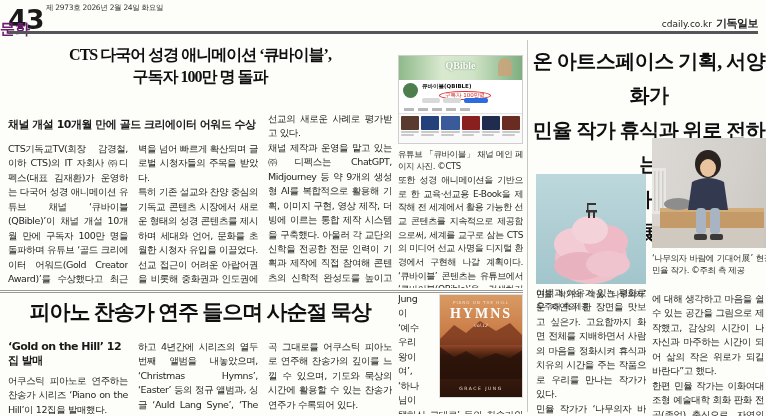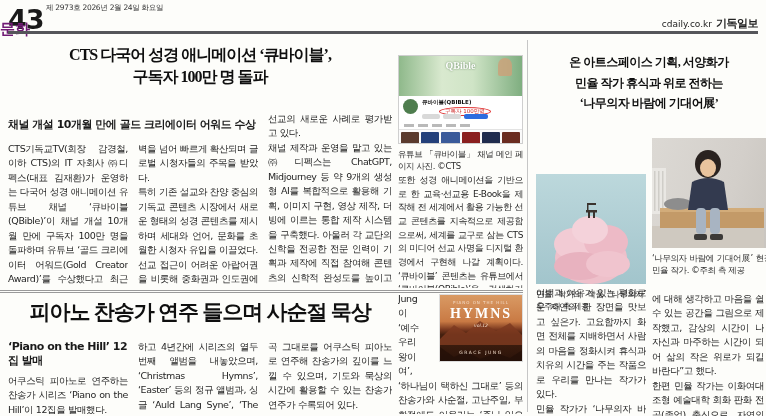--- a/index.html
+++ b/index.html
@@ -23,34 +23,34 @@
 
   
   .v-rule { left:527px; top:40px; bottom:4px; width:1px; background:#c6c6c6; }
   .article-divider { left:0; top:290px; width:523px; height:3px;
     border-top:1px solid #9a9a9a; border-bottom:1px solid #9a9a9a; }
 
   
   .headline { font-family:"Liberation Serif","DejaVu Serif",serif; font-weight:bold; color:#0f0f0f; text-align:center; letter-spacing:-1px; }
   .hl-main { left:0; width:400px; top:44px; font-size:16px; line-height:1.38; }
   .hl-piano { left:0; width:400px; top:298px; font-size:21px; }
-  .hl-right { left:532px; width:234px; top:44px; font-size:12px; line-height:1.72; letter-spacing:-0.5px;margin-top:8px; }
+  .hl-right { left:532px; width:234px; top:44px; font-size:20px; line-height:1.72; letter-spacing:-0.5px; }
   .subhead { font-size:11px; font-weight:bold; color:#1a1a1a; letter-spacing:-0.5px; }
 
   
   .col { position:absolute; overflow:hidden; }
   .coltext {
     font-size:9.5px; line-height:1.52; text-align:justify;
     white-space:pre-line; letter-spacing:-0.4px; color:#252525;
   }
   .caption { font-size:8.5px; line-height:1.45; color:#2b2b2b; letter-spacing:-0.4px; text-align:justify; }
 
   
   .yt-card { left:398px; top:55px; width:125px; height:89px; background:#fff; border:1px solid #cfcfcf; overflow:hidden; }
-  .yt-banner { position:relative; height:40px; background:linear-gradient(90deg,#8fb98b,#d9e9cf 35%,#cfe4c6 60%,#7fae80); }
+  .yt-banner { position:relative; height:24px; background:linear-gradient(90deg,#8fb98b,#d9e9cf 35%,#cfe4c6 60%,#7fae80); }
   .yt-banner-title { position:absolute; left:0; right:0; top:4px; text-align:center;
     font-family:"Liberation Serif",serif; font-weight:bold; font-size:10px; color:#fff; text-shadow:0 0 2px #5a7d56; }
   .yt-banner-fig { position:absolute; right:10px; top:2px; width:14px; height:18px; border-radius:7px 7px 2px 2px; background:#caa27a; opacity:.85; }
   .yt-info { position:relative; height:25px; background:#fff; }
   .yt-avatar { position:absolute; left:4px; top:3px; width:15px; height:15px; border-radius:50%; background:#4e7d4e; }
   .yt-chname { position:absolute; left:23px; top:3px; font-size:5.5px; font-weight:bold; color:#111; }
   .yt-subs { position:absolute; left:40px; top:11px; font-size:5.5px; color:#c22; padding:0 5px; border:1px solid #e03131; border-radius:50%; }
   .yt-btn { position:absolute; top:18px; height:5px; border-radius:2px; background:#d9d9d9; }
   .yt-btn.dark { background:#2d6cdf; }
   .yt-tabs { position:relative; height:9px; border-bottom:1px solid #e3e3e3; background:#fff; }
@@ -62,21 +62,21 @@
   .yt-thumb .ln.s { width:70%; }
 
   
   .fig { position:absolute; top:138px; }
   .fig .frame { width:100%; height:110px; overflow:hidden; position:relative; }
   .fig .cap { margin-top:4px; }
   .fig-art { left:536px; width:110px;margin-top:36px; }
   .fig-artist { left:652px; width:128px; }
 
   
-  .album { float:right; width:84px; height:68px; margin:2px 0 3px 20px; position:relative; overflow:hidden;
+  .album { float:right; width:84px; height:104px; margin:2px 0 3px 20px; position:relative; overflow:hidden;
     background:linear-gradient(180deg,#d99a64 0%,#c97a44 40%,#7c3a20 52%,#45200f 60%,#2a130a 100%); border:1px solid #ddd; }
   .album .series { position:absolute; top:5px; left:0; right:0; text-align:center; font-size:4px; letter-spacing:1px; color:#f3dcc8; }
   .album .title { position:absolute; top:11px; left:0; right:0; text-align:center;
     font-family:"Liberation Serif",serif; font-size:14px; font-weight:bold; color:#fff; letter-spacing:2px; }
   .album .vol { position:absolute; top:28px; left:0; right:0; text-align:center; font-size:4.5px; font-style:italic; color:#f6e3d2; }
   .album .artist { position:absolute; bottom:6px; left:0; right:0; text-align:center; font-size:4.5px; letter-spacing:1.5px; color:#e9d5c4; }
   .album svg { position:absolute; left:0; top:0; }
 </style>
 </head>
 <body>
@@ -167,21 +167,21 @@
 <div class="abs caption" style="left:398px; top:148px; width:125px;">유튜브 「큐바이블」 채널 메인 페이지 사진. ©CTS</div>
 
 <div class="col" style="left:398px; top:174px; width:125px; height:114px;">
   <div class="coltext" style="font-size:9px;">또한 성경 애니메이션을 기반으로 한 교육·선교용 E-Book을 제작해 전 세계에서 활용 가능한 선교 콘텐츠를 지속적으로 제공함으로써, 세계를 교구로 삼는 CTS의 미디어 선교 사명을 디지털 환경에서 구현해 나갈 계획이다. ‘큐바이블’ 콘텐츠는 유튜브에서 ‘큐바이블(QBible)’을 검색하거나 공식 채널을 통해 시청할 수 있다.</div>
 
 </div>
 
 <div class="abs headline hl-piano">피아노 찬송가 연주 들으며 사순절 묵상</div>
 
 <div class="col" style="left:8px; top:340px; width:120px; height:74px;">
-  <div class="subhead" style="margin-bottom:6px;">‘Piano on the Hill’ 12집 발매</div>
+  <div class="subhead" style="margin-bottom:6px;">‘Gold on the Hill’ 12집 발매</div>
   <div class="coltext">어쿠스틱 피아노로 연주하는 찬송가 시리즈 ‘Piano on the Hill’이 12집을 발매했다.
 지난 2022년 1월 첫 번째 앨범을 발매</div>
 </div>
 <div class="col" style="left:138px; top:340px; width:120px; height:74px;">
   <div class="coltext">하고 4년간에 시리즈의 열두 번째 앨범을 내놓았으며, ‘Christmas Hymns’, ‘Easter’ 등의 정규 앨범과, 싱글 ‘Auld Lang Syne’, ‘The Hymns collection’ 등의 앨범을 발매하며 찬송가 연주 앨범으로 스테디 셀러 시리즈가 됐다. 이번 앨범도 찬송가 원</div>
 </div>
 <div class="col" style="left:268px; top:340px; width:124px; height:74px;">
   <div class="coltext">곡 그대로를 어쿠스틱 피아노로 연주해 찬송가의 깊이를 느낄 수 있으며, 기도와 묵상의 시간에 활용할 수 있는 찬송가 연주가 수록되어 있다.
 정통 클래식을 전공한 베테랑 연주자이자 음악 레이블 경영자이기도 한 Grace</div>
 </div>

